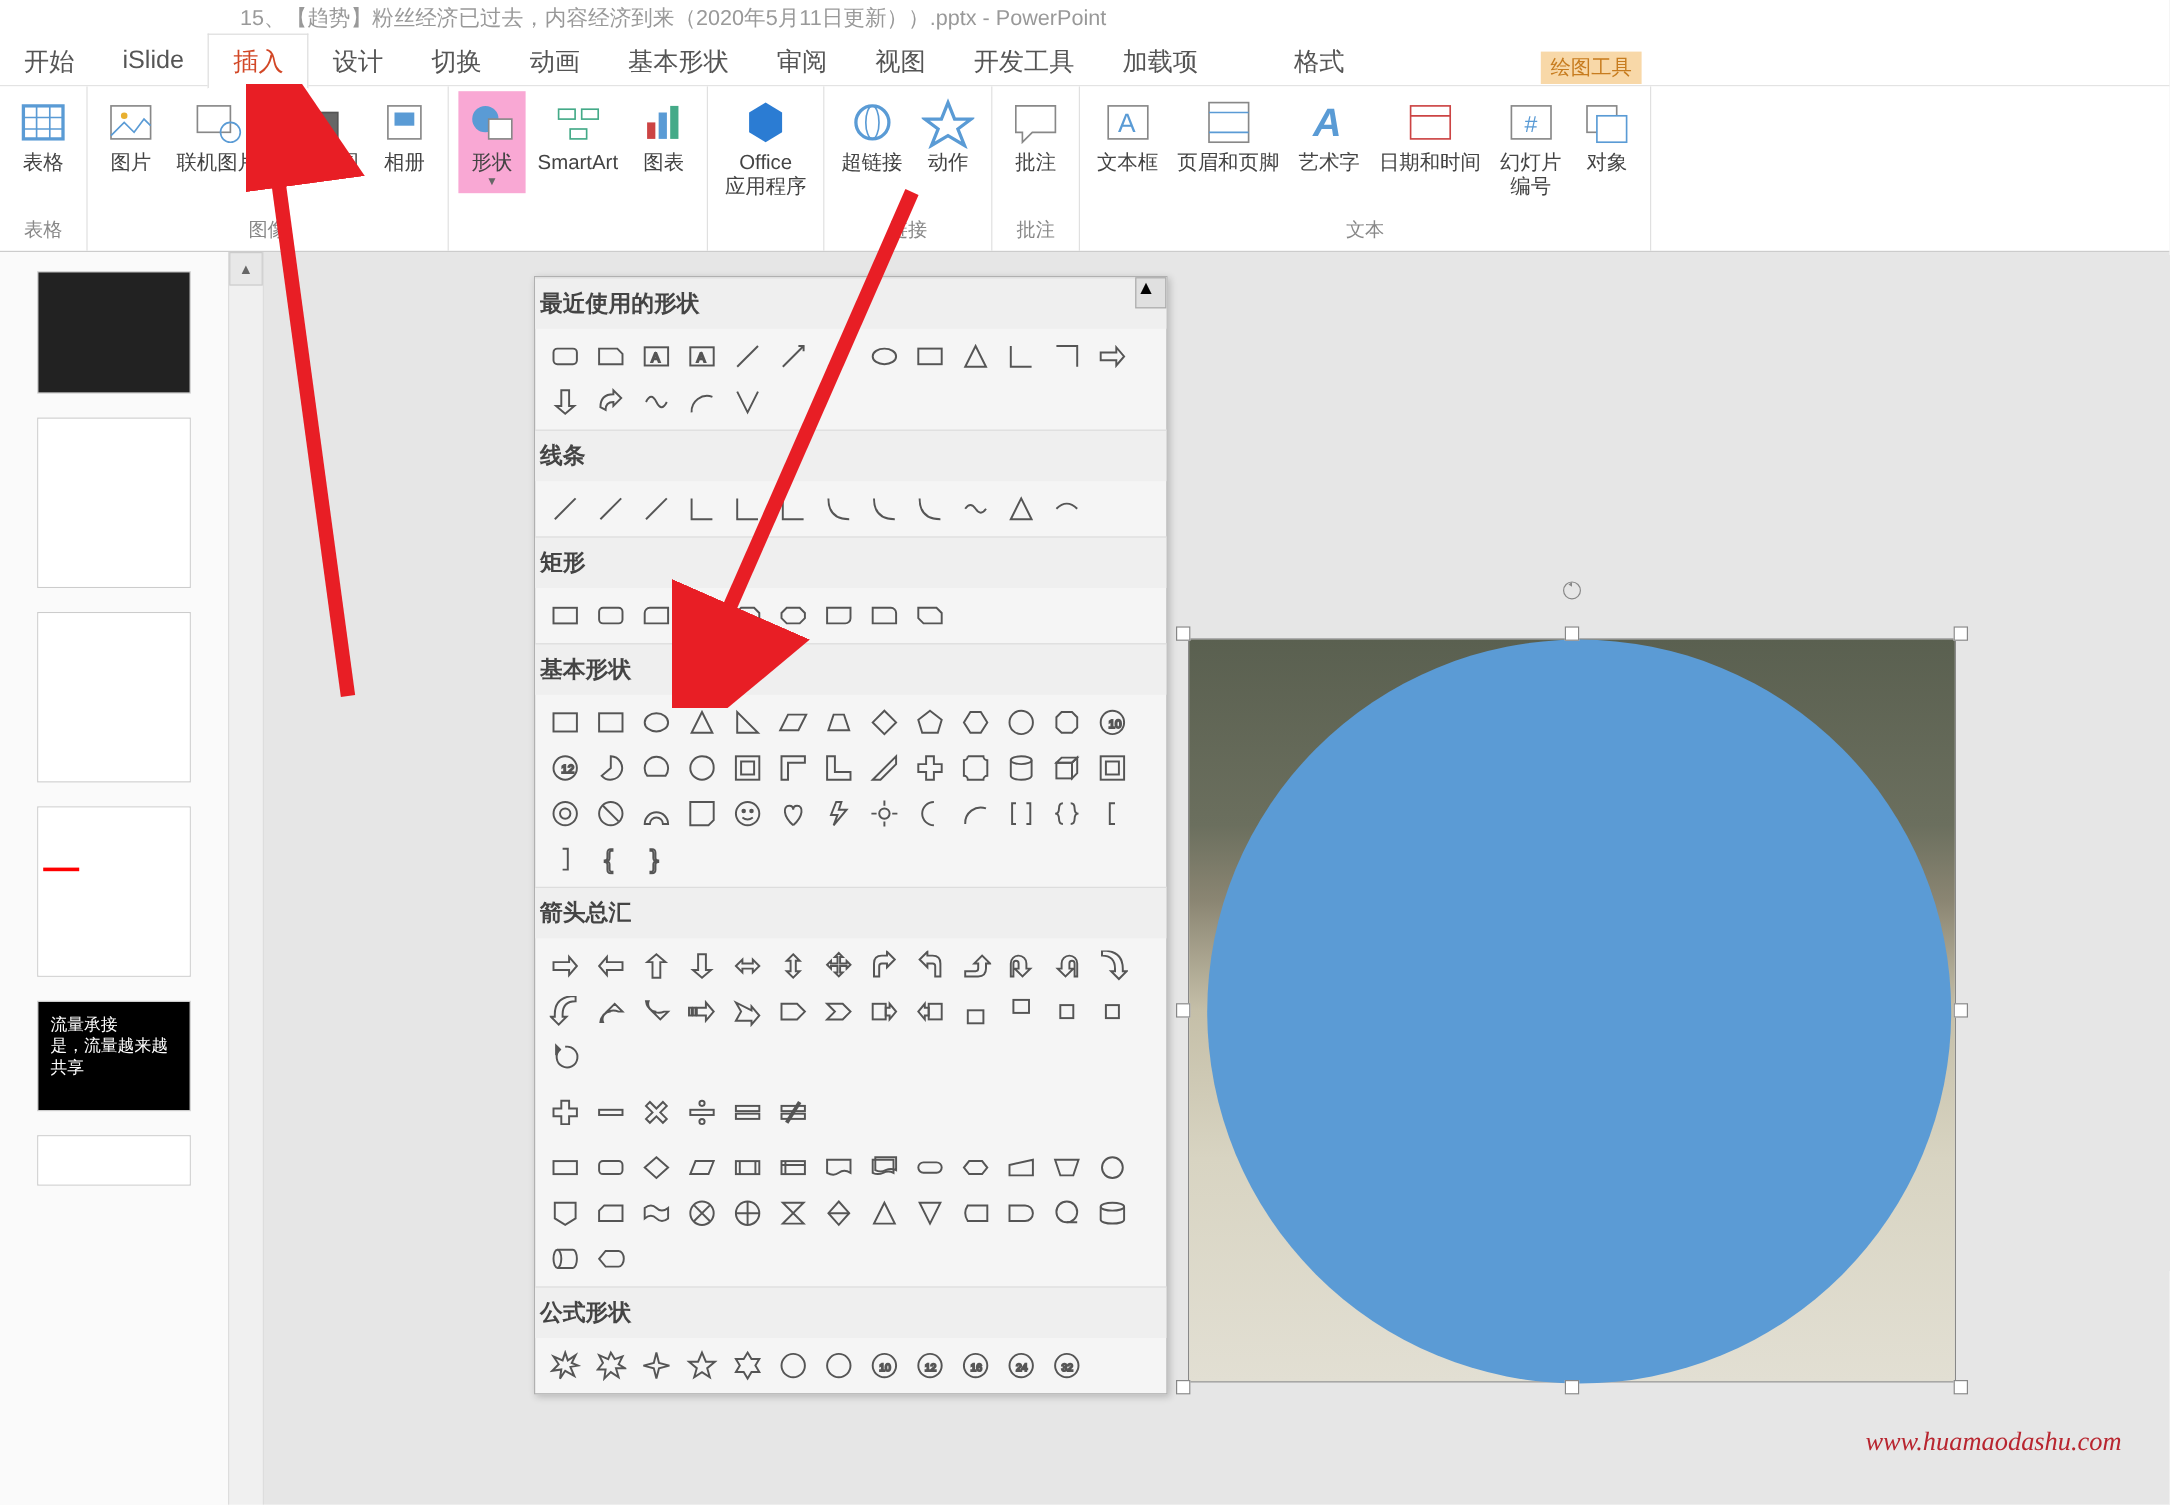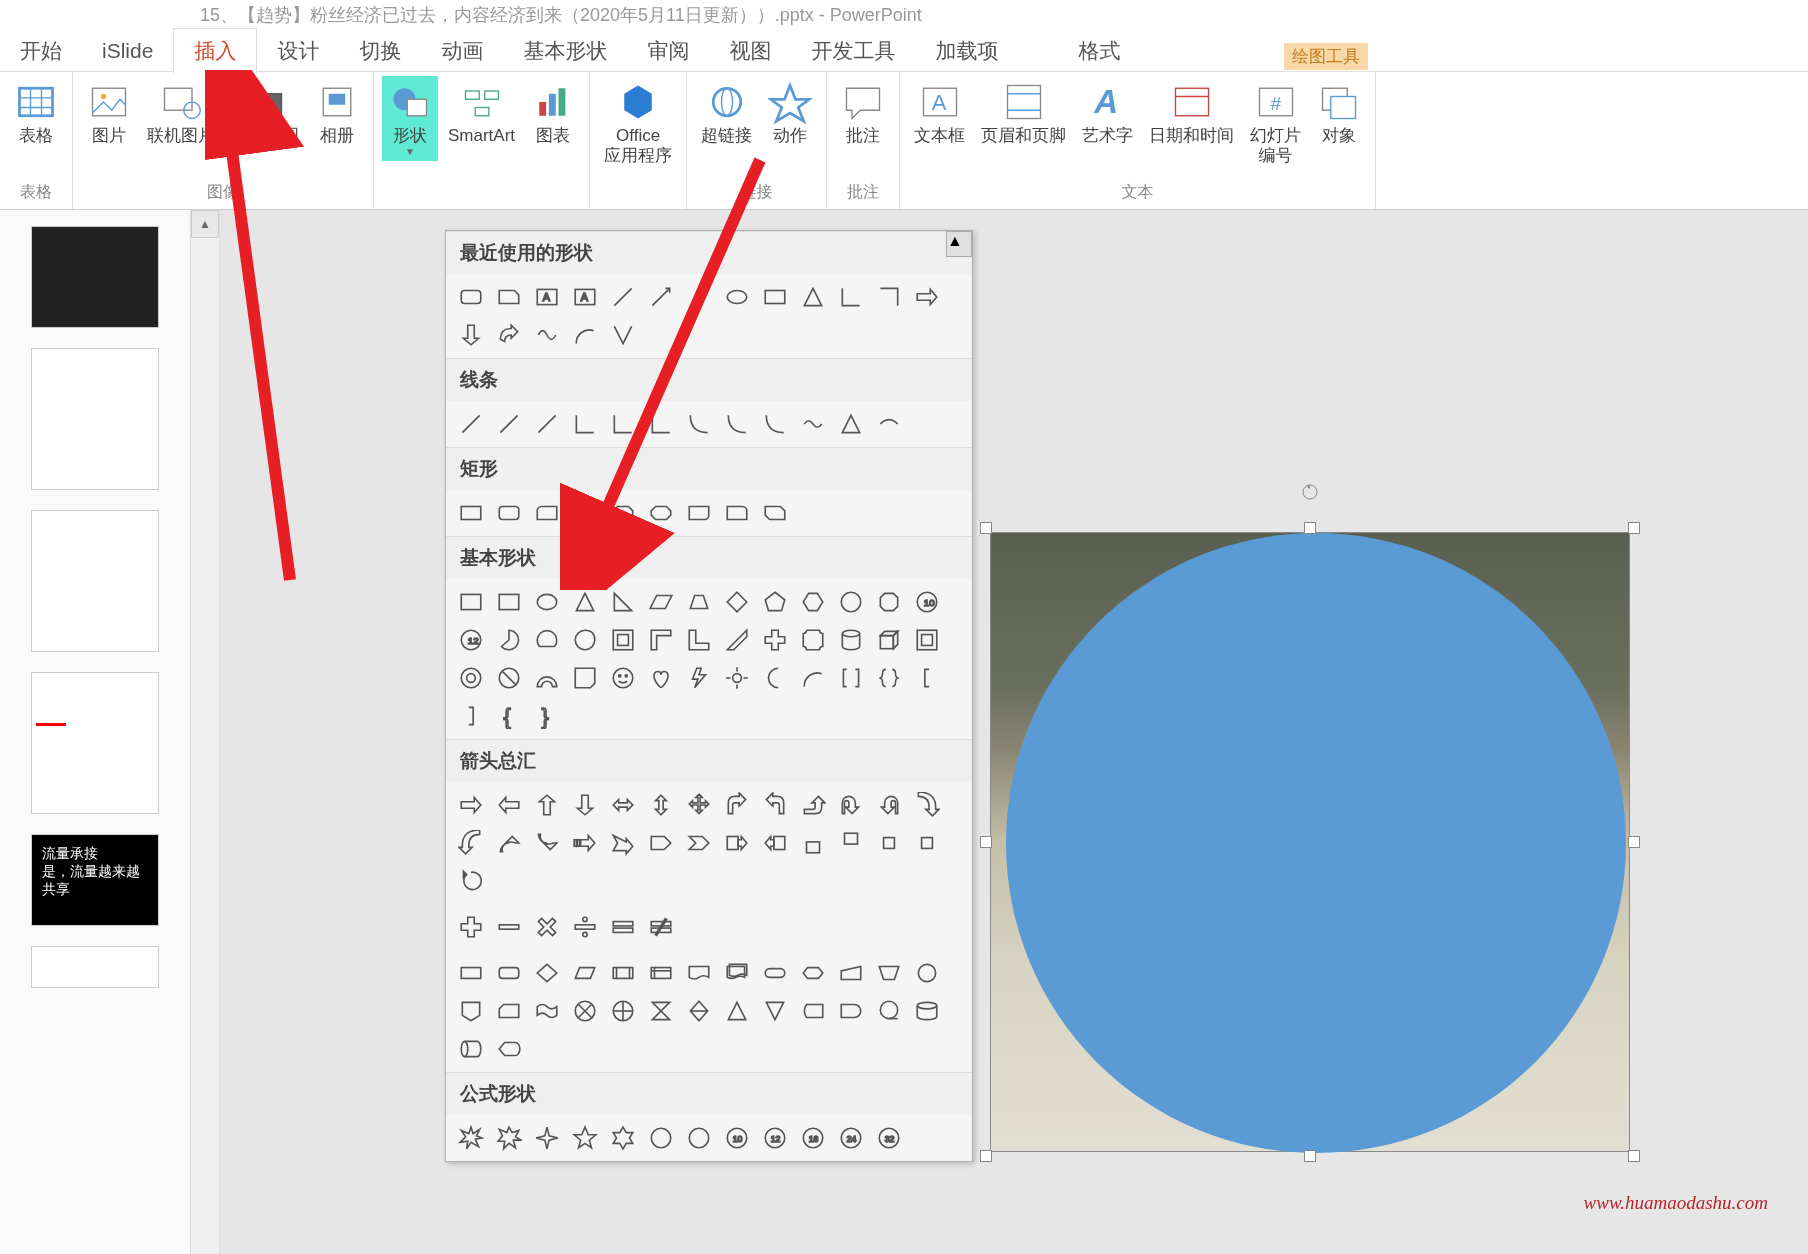--- a/index.html
+++ b/index.html
@@ -11,36 +11,36 @@
 
 .tabs { height: 42px; display: flex; align-items: center; border-bottom: 1px solid #ddd; font-size: 21px; }
 .tab { padding: 8px 20px; color: #555; cursor: pointer; }
 .tab.active-insert { color: #d24726; border: 1px solid #ddd; border-bottom: 1px solid #fff; background: #fff; margin-bottom: -1px; }
 .tab.format { position: relative; }
 
 .ribbon { height: 138px; display: flex; border-bottom: 1px solid #ccc; background: #fff; }
 .ribbon-group { display: flex; flex-direction: column; align-items: center; border-right: 1px solid #e0e0e0; padding: 4px 8px 0; }
 .ribbon-items { display: flex; flex: 1; align-items: flex-start; gap: 4px; }
 .ribbon-btn { display: flex; flex-direction: column; align-items: center; padding: 4px 6px; cursor: pointer; min-width: 56px; }
-.ribbon-btn.highlighted { background: #5eead4; }
+.ribbon-btn.highlighted { background: #f9a8d4; }
 .ribbon-icon { width: 44px; height: 44px; display: flex; align-items: center; justify-content: center; margin-bottom: 2px; }
 .ribbon-label { font-size: 17px; color: #444; text-align: center; line-height: 1.2; }
 .ribbon-group-label { font-size: 16px; color: #888; padding: 4px 0 6px; }
 
 .main-area { display: flex; height: calc(100% - 210px); }
 .thumb-panel { width: 190px; background: #fafafa; overflow-y: auto; padding: 8px; }
 .thumb { width: 128px; margin: 8px auto 20px; border: 1px solid #ccc; background: #fff; cursor: pointer; position: relative; }
 .thumb-img { width: 100%; height: 100px; background: #eee; }
 
 .scroll-gutter { width: 30px; background: #f0f0f0; border-left: 1px solid #ddd; border-right: 1px solid #ddd; position: relative; }
 .scroll-arrow { width: 28px; height: 28px; background: #e8e8e8; border: 1px solid #ccc; display: flex; align-items: center; justify-content: center; font-size: 12px; color: #666; }
 
 .shapes-dropdown { position: absolute; left: 445px; top: 230px; width: 528px; background: #f5f5f5; border: 1px solid #b0b0b0; box-shadow: 2px 2px 6px rgba(0,0,0,0.2); z-index: 100; }
 .shapes-scroll-top { position: absolute; right: 0; top: 0; width: 26px; height: 26px; background: #e0e0e0; border: 1px solid #aaa; }
-.shapes-section-header { background: #efefef; padding: 8px 14px; font-size: 19px; font-weight: bold; color: #444; border-top: 1px solid #ddd; }
+.shapes-section-header { background: #efefef; padding: 8px 4px; font-size: 19px; font-weight: bold; color: #444; border-top: 1px solid #ddd; }
 .shapes-grid { padding: 8px 10px; display: flex; flex-wrap: wrap; gap: 8px; }
 .shape-item { width: 30px; height: 30px; display: flex; align-items: center; justify-content: center; cursor: pointer; }
 .shape-item svg { width: 26px; height: 26px; stroke: #555; stroke-width: 1.5; fill: none; }
 
 .canvas-area { flex: 1; background: #e6e6e6; position: relative; padding: 20px; }
 
 .image-on-slide { position: absolute; left: 990px; top: 532px; width: 640px; height: 620px; border: 1px solid #888; }
 .cat-bg { width: 100%; height: 100%; background: linear-gradient(to bottom, #5a6050 0%, #6b6f5e 25%, #8a8572 35%, #c5bfa8 50%, #d8d4c2 70%, #e2dfd3 100%); position: relative; }
 .blue-circle { position: absolute; left: 15px; top: 0px; width: 620px; height: 620px; border-radius: 50%; background: #5b9bd5; }
 
@@ -50,21 +50,21 @@
 .handle.bl { left: 0; bottom: 0; } .handle.br { right: 0; bottom: 0; }
 .handle.tm { left: 50%; top: 0; transform: translateX(-50%); }
 .handle.bm { left: 50%; bottom: 0; transform: translateX(-50%); }
 .handle.ml { left: 0; top: 50%; transform: translateY(-50%); }
 .handle.mr { right: 0; top: 50%; transform: translateY(-50%); }
 .rotate-handle { position: absolute; left: 50%; top: -40px; transform: translateX(-50%); width: 20px; height: 20px; }
 
 .red-arrow-1 { position: absolute; left: 205px; top: 70px; z-index: 200; pointer-events: none; }
 .red-arrow-2 { position: absolute; left: 560px; top: 150px; z-index: 200; pointer-events: none; }
 
-.watermark { position: absolute; right: 40px; bottom: 40px; color: #b8252f; font-size: 19px; font-family: Georgia, serif; font-style: italic; }
+.watermark { position: absolute; right: 40px; bottom: 40px; color: #b8252f; font-size: 22px; font-family: Georgia, serif; font-style: italic; }
 </style>
 </head>
 <body>
 
 <div class="title-bar">
   <span class="title-left">
     <span>15、【趋势】粉丝经济已过去，内容经济到来（2020年5月11日更新））.pptx</span> - <span>PowerPoint</span>
   </span>
   <div class="drawing-tools">绘图工具</div>
 </div>

